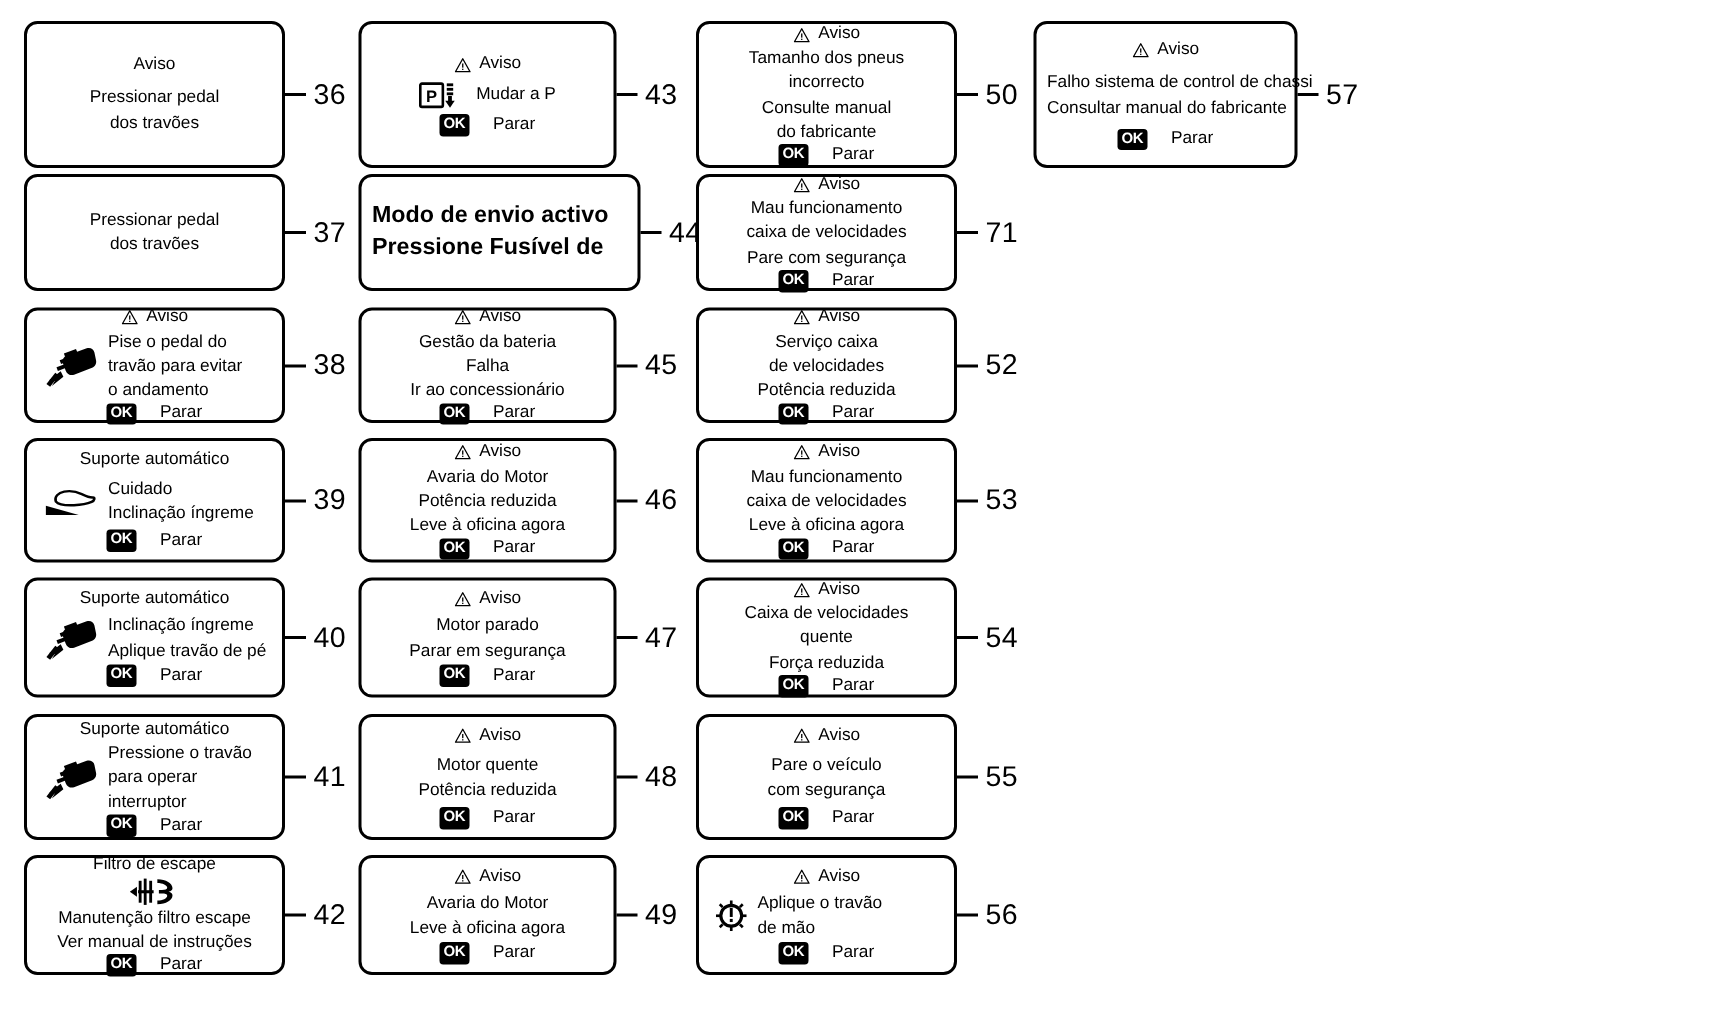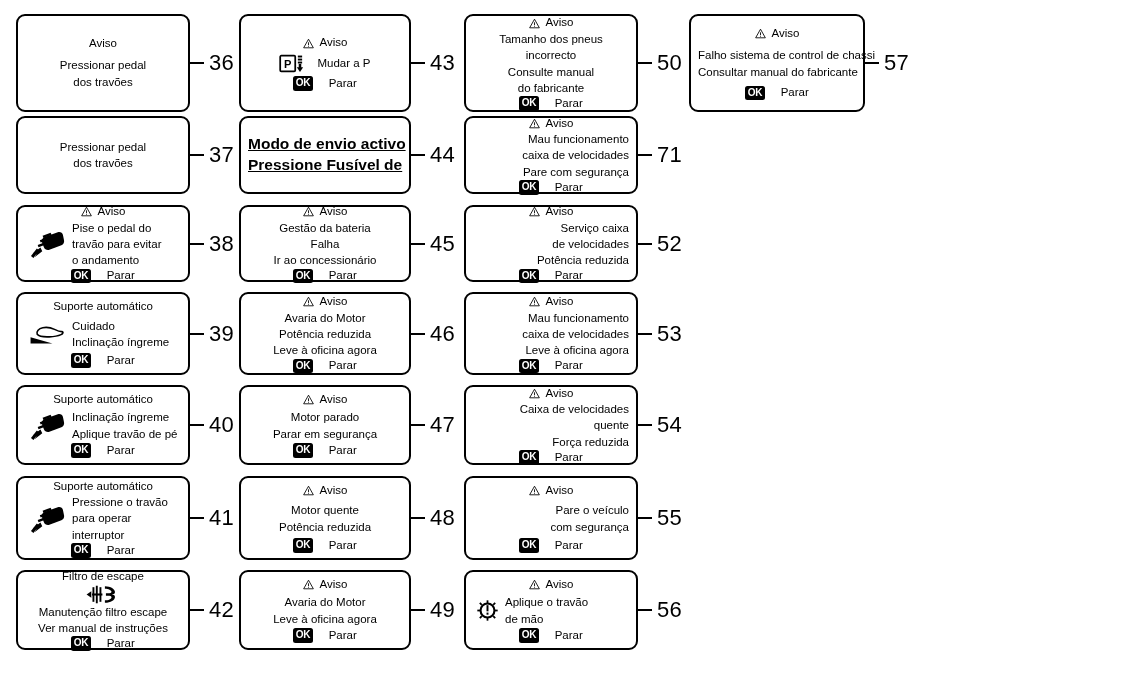--- a/index.html
+++ b/index.html
@@ -41,21 +41,21 @@
     position: relative;
   }
 
   .leader {
     height: 2px;
     background: #000;
     flex: 0 0 auto;
   }
 
   .refnum {
-    font-size: 22px;
+    font-size: 19px;
     line-height: 1;
     white-space: nowrap;
     padding-left: 5px;
     letter-spacing: .2px;
   }
 
   
   .hdr {
     display: flex;
     align-items: center;
@@ -75,21 +75,21 @@
     position: relative;
     top: 0px;
   }
 
   .body {
     font-size: 11.5px;
     line-height: 1.42;
     text-align: center;
     white-space: nowrap;
   }
-  .body.left { text-align: right; }
+  .body.left { text-align: center; }
 
   .bigbody {
     font-size: 15.5px;
     font-weight: bold;
     line-height: 1.33;
     text-align: left;
     white-space: nowrap;
   }
 
   
@@ -361,21 +361,21 @@
         <div class="spacer-xs"></div>
         <div class="okrow">
           <span class="okbadge">OK</span>
           <span>Parar</span>
         </div>
       </div>
       <div class="leader" style="width: 14px;"></div>
       <div class="refnum">43</div>
     </div>
     <div class="unit" style="left: 239px; top: 116px;">
-      <div class="panel" style="width: 172px; height: 78px; text-decoration: underline;">
+      <div class="panel" style="width: 188px; height: 78px;">
         <div class="bigbody">
           <div>Modo de envio activo</div>
           <div>Pressione Fusível de</div>
         </div>
       </div>
       <div class="leader" style="width: 14px;"></div>
       <div class="refnum">44</div>
     </div>
     <div class="unit" style="left: 239px; top: 205px;">
       <div class="panel" style="width: 172px; height: 77px;">

